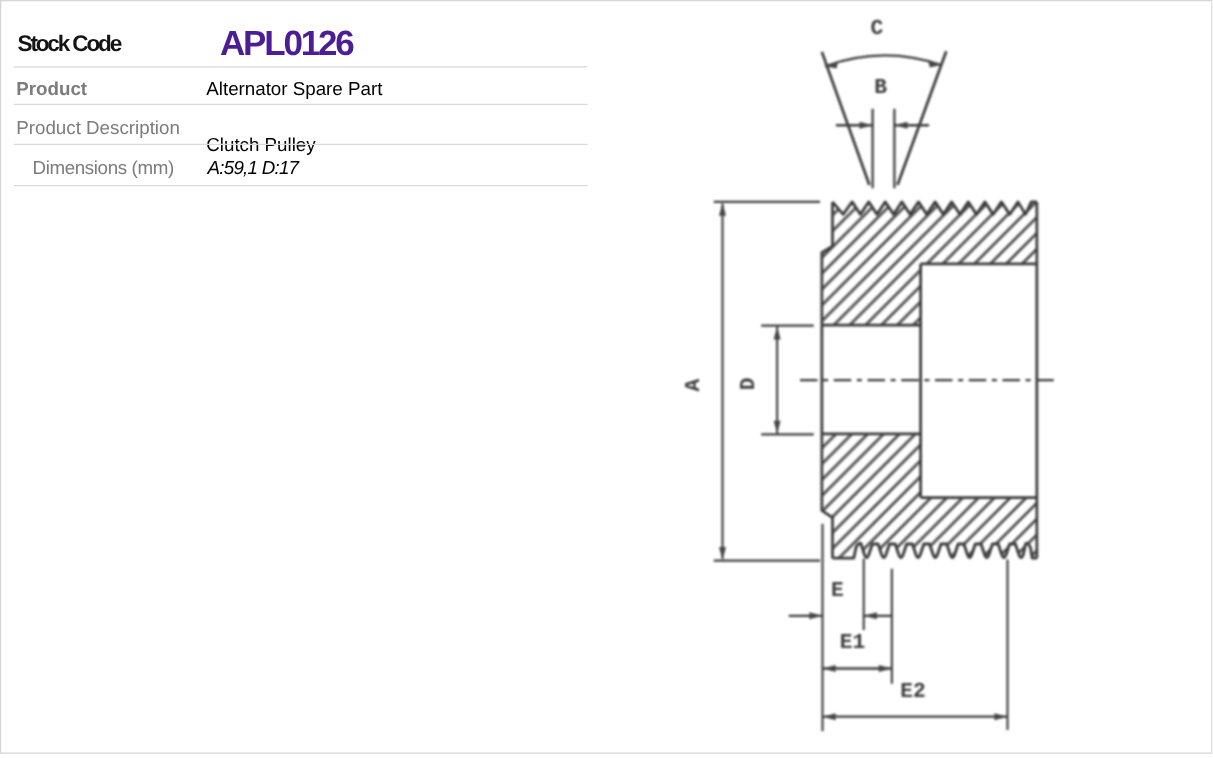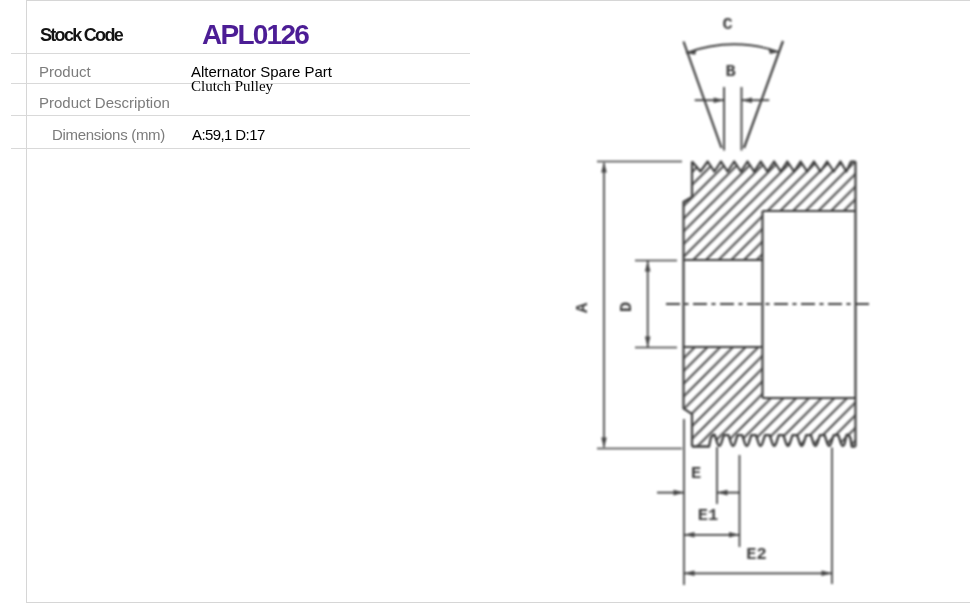--- a/index.html
+++ b/index.html
@@ -1,47 +1,47 @@
 <!DOCTYPE html>
 <html><head>
 <meta charset="utf-8">
 <style>
   html,body{margin:0;padding:0;background:#ffffff;}
   body{width:970px;height:606px;position:relative;font-family:"Liberation Sans",sans-serif;overflow:hidden;}
-  .abs{position:absolute;margin-left:26px;}
+  .abs{position:absolute;}
   .lbl{color:#7c7c7c;font-size:15px;}
   .val{color:#000000;font-size:15px;}
   .sep{position:absolute;left:11px;width:459px;height:1px;background:#d9d9d9;}
 </style>
 </head>
 <body>
 
 <div class="abs" style="left:0;top:0;width:968px;height:601px;border:1px solid #d6d6d6;"></div>
 
 <div class="abs" style="left:14px;top:25.8px;font-size:18px;font-weight:bold;color:#141414;line-height:18px;letter-spacing:-1.7px;">Stock Code</div>
 
 <div class="abs" style="left:176px;top:20.7px;font-size:28px;font-weight:bold;color:#4c1d95;line-height:28px;letter-spacing:-1.75px;">APL0126</div>
 
 <div class="sep" style="top:53px;"></div>
 
-<div class="lbl abs" style="left:13px;top:63px;">Product</div>
+<div class="lbl abs" style="left:13px;top:63px;font-weight:bold;">Product</div>
 
 <div class="val abs" style="left:165px;top:63px;">Alternator Spare Part</div>
 
 <div class="sep" style="top:83px;"></div>
 
 <div class="lbl abs" style="left:13px;top:94px;">Product Description</div>
 
-<div class="val abs" style="left:165px;top:78px;font-family:Liberation Serif, serif;">Clutch Pulley</div>
+<div class="val abs" style="left:165px;top:108px;">Clutch Pulley</div>
 
 <div class="sep" style="top:115px;"></div>
 
 <div class="lbl abs" style="left:26px;top:126px;letter-spacing:-0.3px;">Dimensions (mm)</div>
 
-<div class="val abs" style="left:166px;top:126px;letter-spacing:-0.6px;">A:59,1 D:17</div>
+<div class="val abs" style="left:166px;top:126px;letter-spacing:-0.6px;font-style:italic;">A:59,1 D:17</div>
 
 <div class="sep" style="top:148px;"></div>
 
 <svg class="abs" style="left:0;top:0;filter:blur(1.0px);" width="970" height="606" viewBox="0 0 970 606">
   <defs>
     <pattern id="hatch" patternUnits="userSpaceOnUse" width="12.7" height="12.7">
       <path d="M-3.18,3.18 L3.18,-3.18 M0,12.7 L12.7,0 M9.52,15.88 L15.88,9.52" stroke="#4a4a4a" stroke-width="2.2" fill="none"></path>
     </pattern>
   </defs>
   <g stroke="#3b3b3b" stroke-width="2.2" fill="none" font-family="Liberation Mono, monospace" font-weight="bold" font-size="17px">

